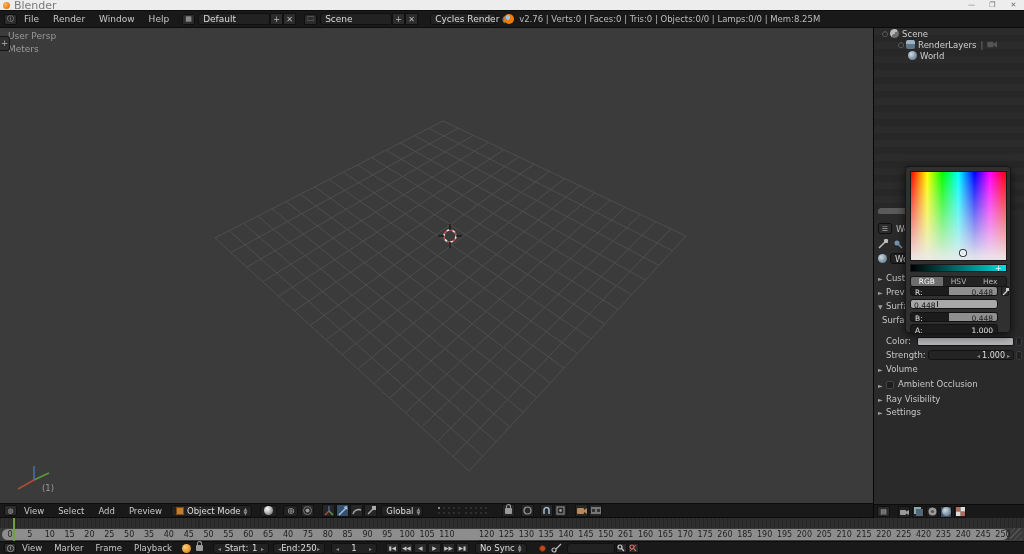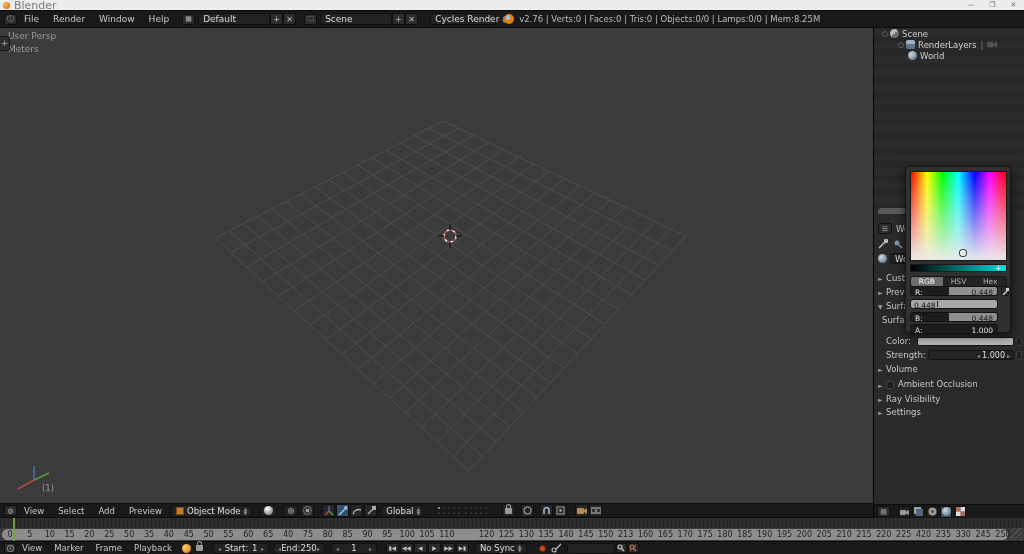--- a/index.html
+++ b/index.html
@@ -527,38 +527,38 @@
         <span style="left: 425.06px;">105</span>
         <span style="left: 444.92px;">110</span>
         <span style="left: 484px; margin-top: 10px;">115</span>
         <span style="left: 484.64px;">120</span>
         <span style="left: 504.5px;">125</span>
         <span style="left: 524.36px;">130</span>
         <span style="left: 544.22px;">135</span>
         <span style="left: 564.08px;">140</span>
         <span style="left: 583.94px;">145</span>
         <span style="left: 603.8px;">150</span>
-        <span style="left: 623.66px;">213</span>
+        <span style="left: 623.66px;">261</span>
         <span style="left: 643.52px;">160</span>
         <span style="left: 663.38px;">165</span>
         <span style="left: 683.24px;">170</span>
         <span style="left: 703.1px;">175</span>
-        <span style="left: 722.96px;">180</span>
+        <span style="left: 722.96px;">260</span>
         <span style="left: 742.82px;">185</span>
         <span style="left: 762.68px;">190</span>
         <span style="left: 782.54px;">195</span>
         <span style="left: 802.4px;">200</span>
         <span style="left: 822.26px;">205</span>
         <span style="left: 842.12px;">210</span>
         <span style="left: 861.98px;">215</span>
         <span style="left: 881.84px;">220</span>
         <span style="left: 901.7px;">225</span>
         <span style="left: 921.56px;">420</span>
         <span style="left: 941.42px;">235</span>
-        <span style="left: 961.28px;">330</span>
+        <span style="left: 961.28px;">240</span>
         <span style="left: 981.14px;">245</span>
         <span style="left: 1001px;">250</span>
       </div>
     <div class="grip abs" style="right:2px; top:0;"></div>
   </div>
   <div id="tl-header" class="abs hdr" style="border-bottom:none;">
     <span class="ed-icon" style="height:10px; width:12px;">
       <span class="clock-ico" style="transform:scale(.8);"></span>
     </span>
     <span class="menu">View</span>

